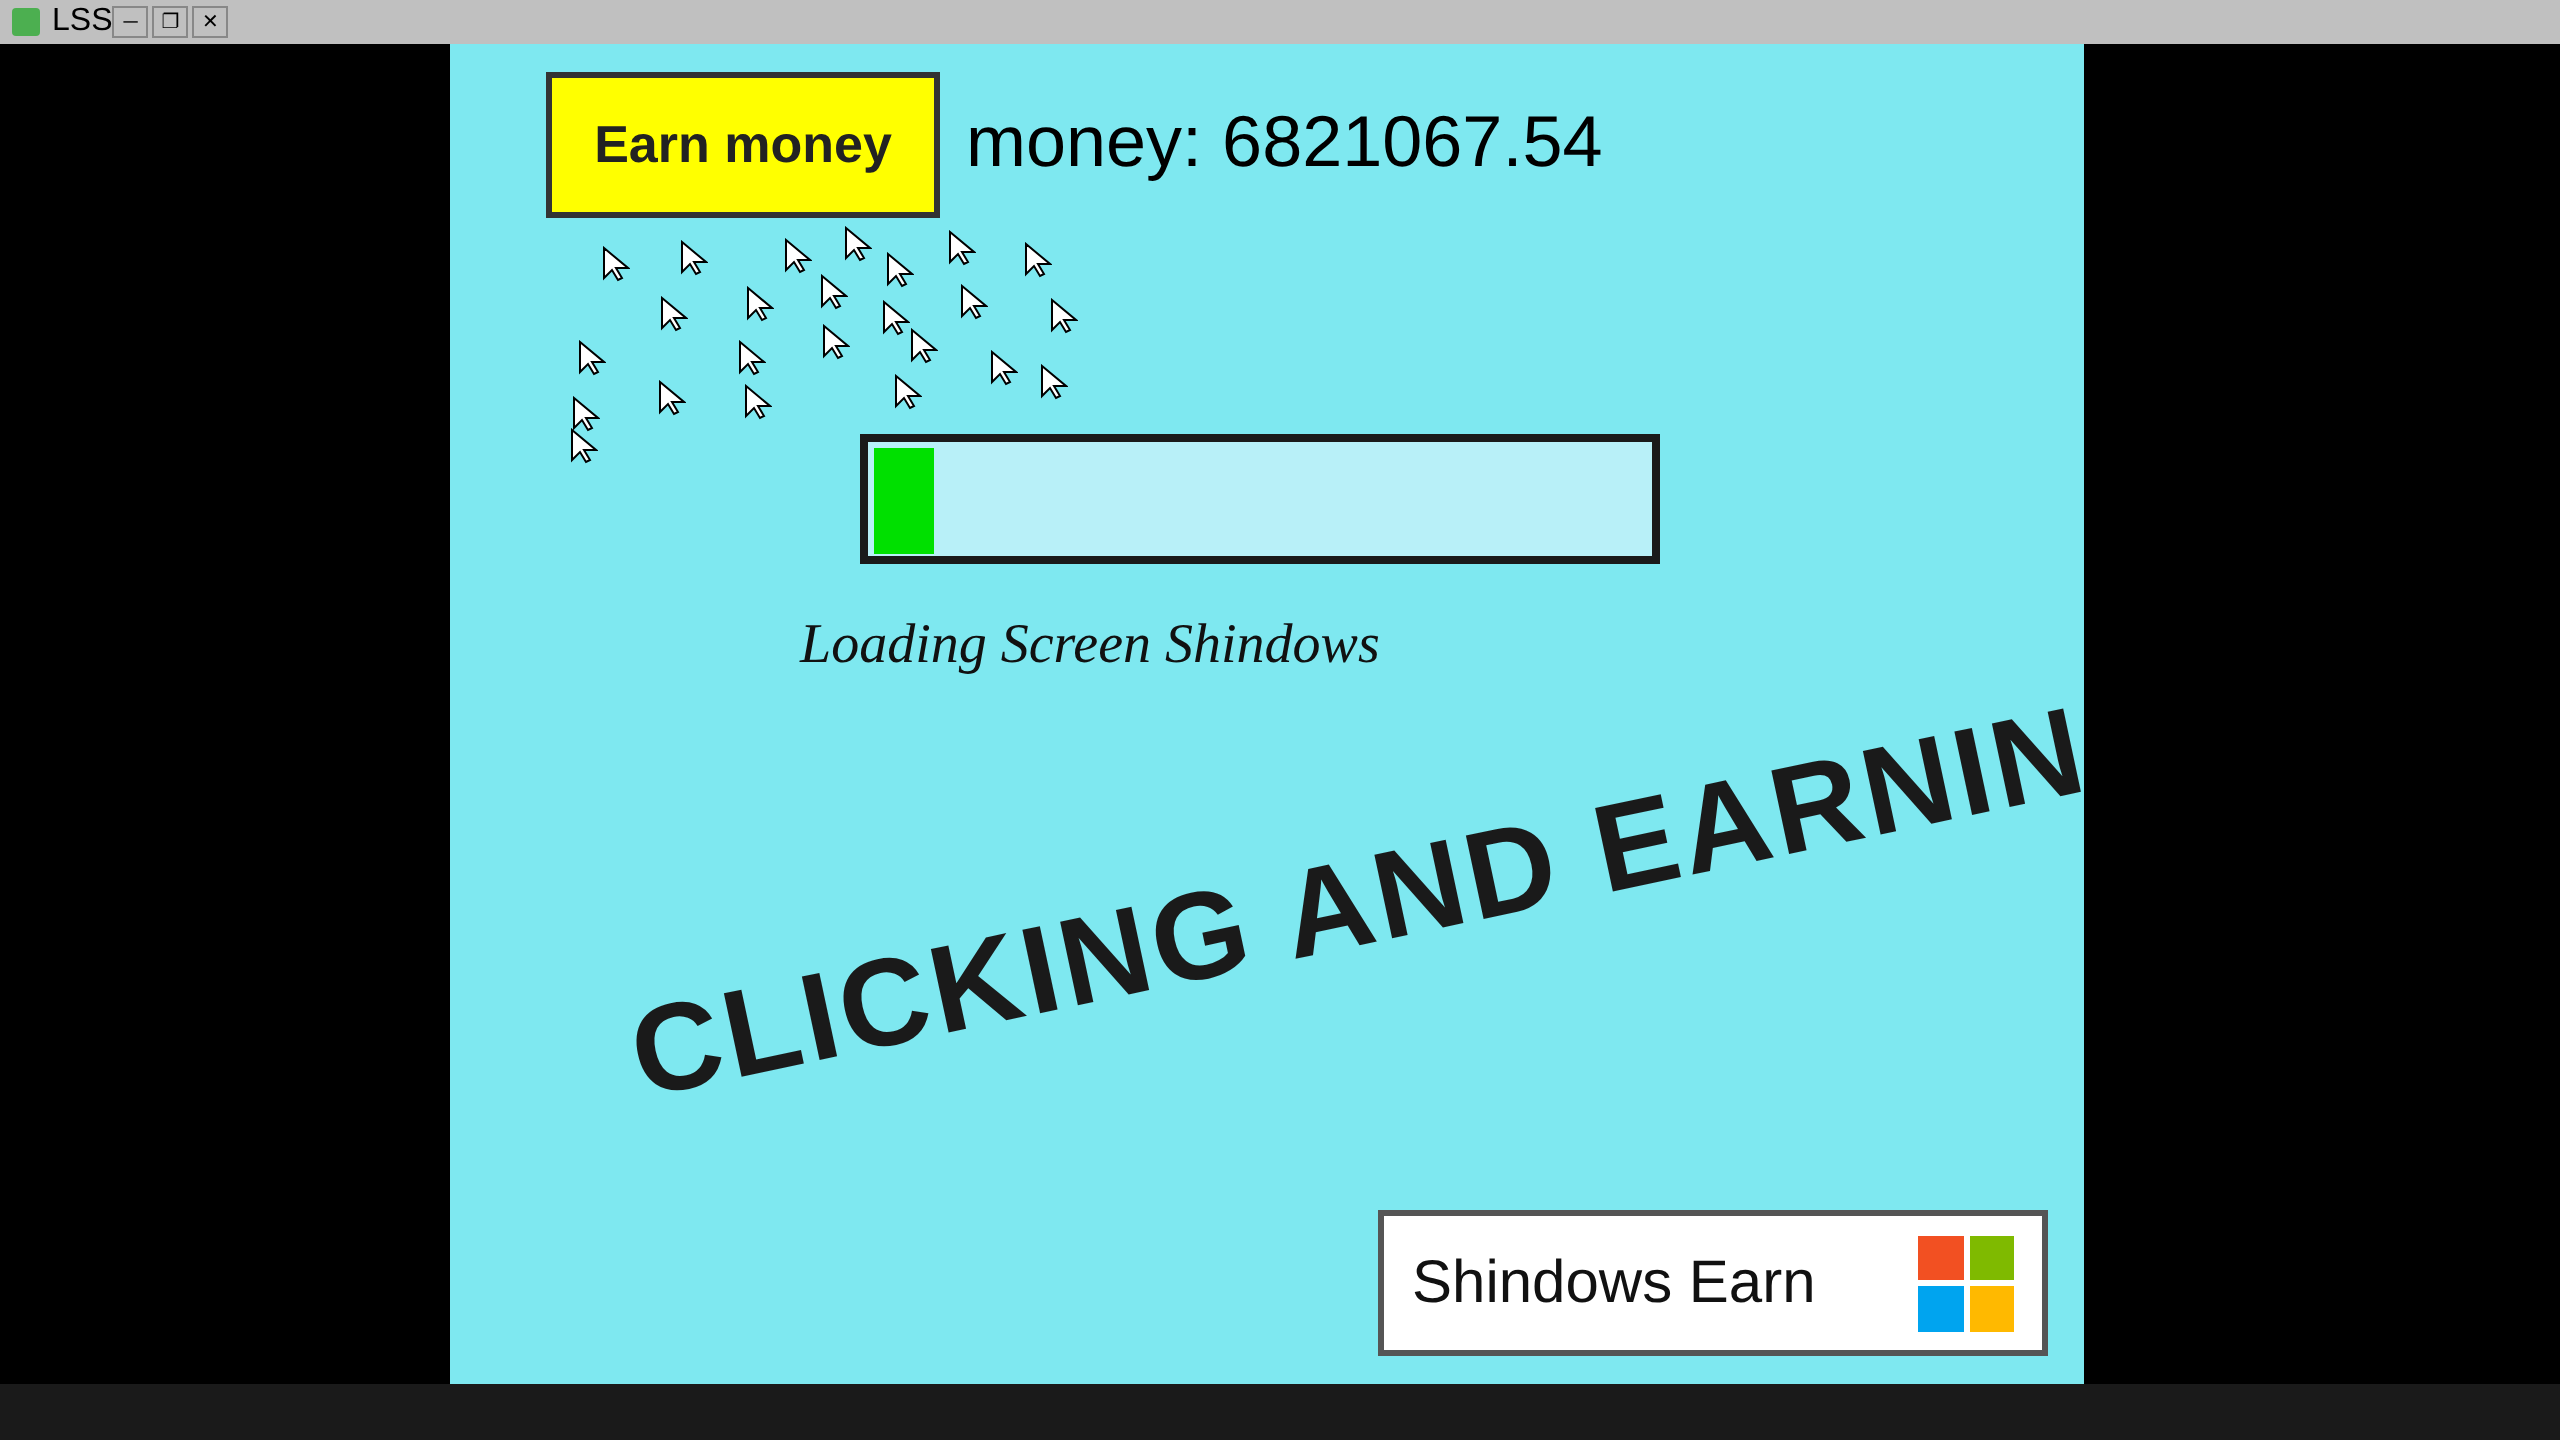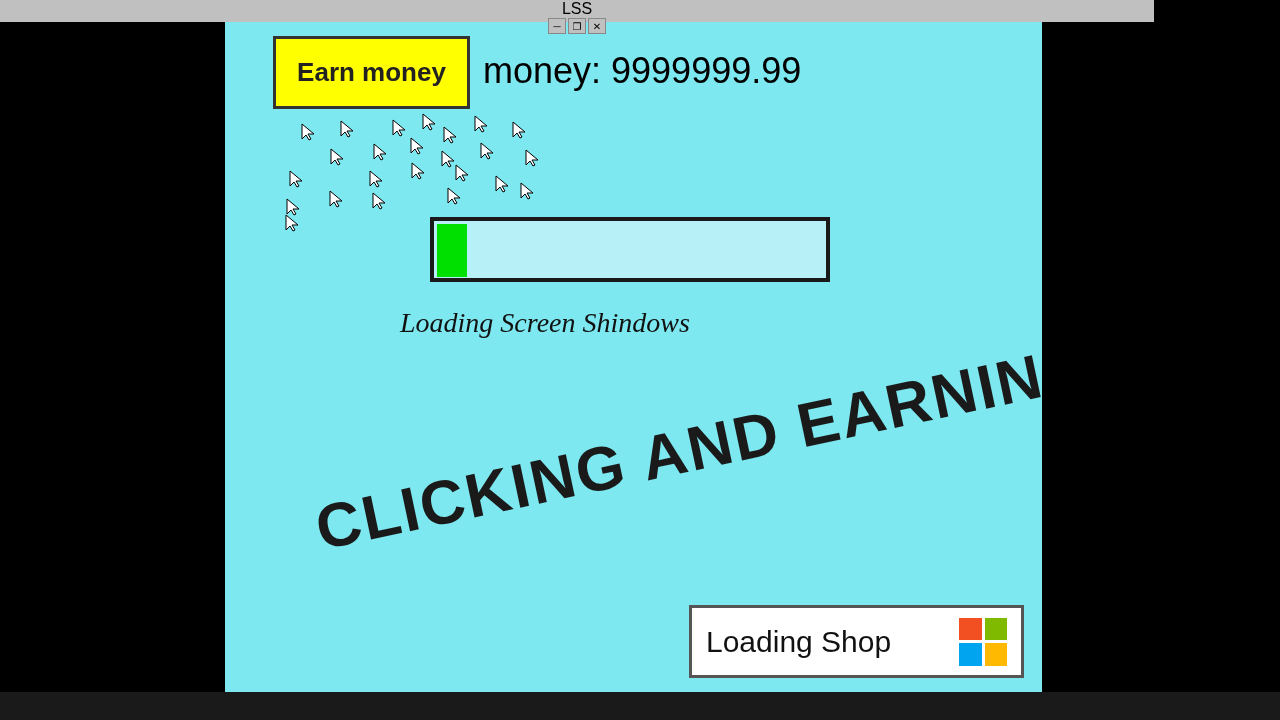--- a/index.html
+++ b/index.html
@@ -8,30 +8,29 @@
       width: 1280px;
       height: 720px;
       background: #000;
       overflow: hidden;
       font-family: Arial, sans-serif;
       user-select: none;
     }
 
     
     #titlebar {
-      width: 1154px;
+      width: 1280px;
       height: 22px;
       background: #c0c0c0;
       display: flex;
       align-items: center;
       padding: 0 6px;
       position: absolute;
       top: 0; left: 0;
       z-index: 10;
-      flex-direction: column;
     }
     #titlebar-icon {
       width: 14px; height: 14px;
       background: #4caf50;
       border-radius: 2px;
       margin-right: 6px;
     }
     #titlebar-controls {
       display: flex;
       gap: 2px;
@@ -212,21 +211,21 @@
 </div>
 
 <div id="left-bar"></div>
 <div id="right-bar"></div>
 <div id="bottom-bar"></div>
 
 <div id="game-area">
 
   <button id="earn-button">Earn money</button>
 
-  <div id="money-display">money:  9999999.99</div>
+  <div id="money-display">money:  6821067.54</div>
 
   <div id="cursors-layer">
       <div style="position: absolute; left: 76px; top: 101px;"><svg class="cursor-svg" viewBox="0 0 14 18" xmlns="http://www.w3.org/2000/svg">
       <polygon points="1,1 1,16 5,12 8,17 10,16 7,11 13,11" fill="white" stroke="black" stroke-width="1"></polygon>
     </svg></div>
       <div style="position: absolute; left: 115px; top: 98px;"><svg class="cursor-svg" viewBox="0 0 14 18" xmlns="http://www.w3.org/2000/svg">
       <polygon points="1,1 1,16 5,12 8,17 10,16 7,11 13,11" fill="white" stroke="black" stroke-width="1"></polygon>
     </svg></div>
       <div style="position: absolute; left: 167px; top: 97px;"><svg class="cursor-svg" viewBox="0 0 14 18" xmlns="http://www.w3.org/2000/svg">
       <polygon points="1,1 1,16 5,12 8,17 10,16 7,11 13,11" fill="white" stroke="black" stroke-width="1"></polygon>
@@ -298,21 +297,21 @@
 
   <div id="progress-container">
     <div id="progress-fill"></div>
   </div>
 
   <div id="loading-text">Loading Screen Shindows</div>
 
   <div id="big-text">CLICKING AND EARNING MONEY!</div>
 
   <div id="shop-button">
-    <span id="shop-label">Loading Shop</span>
+    <span id="shop-label">Shindows Earn</span>
     <div id="windows-logo">
       <div class="logo-quad"></div>
       <div class="logo-quad"></div>
       <div class="logo-quad"></div>
       <div class="logo-quad"></div>
     </div>
   </div>
 
 </div>
 

